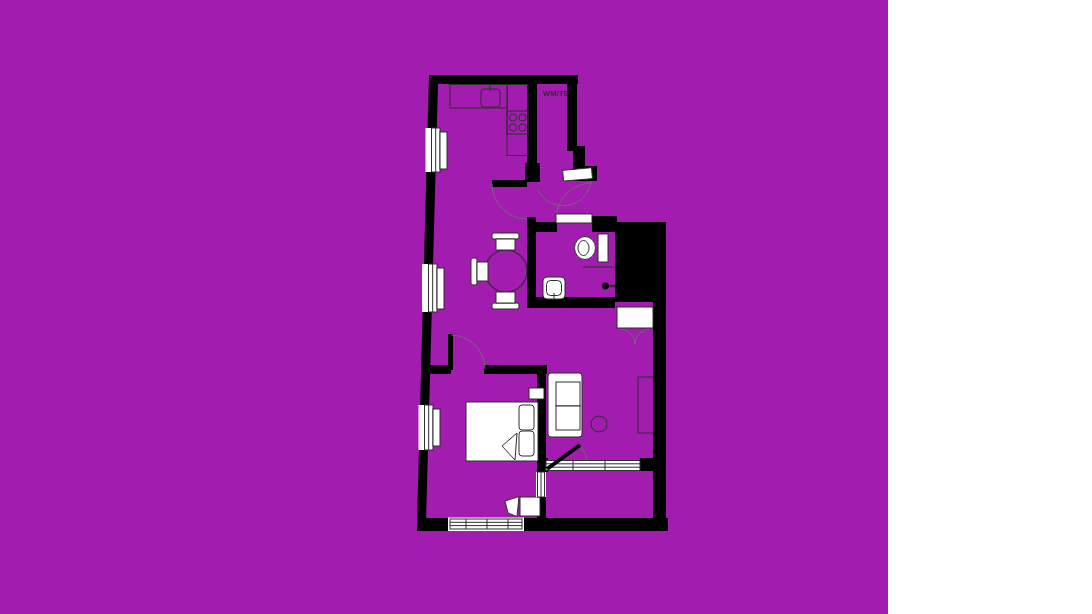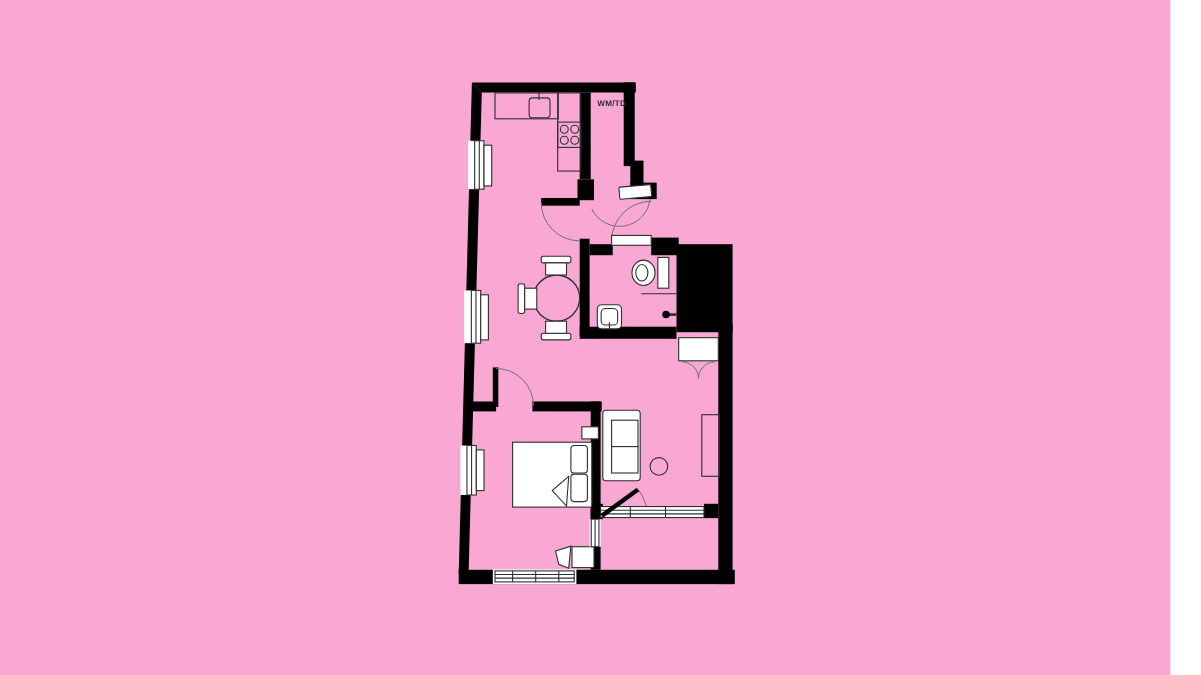--- a/index.html
+++ b/index.html
@@ -1,16 +1,16 @@
 <!DOCTYPE html>
 <html><head>
 <meta charset="utf-8">
 <style>
   html,body{margin:0;padding:0;background:#ffffff;}
-  .stage{position:relative;width:1064px;height:614px;background:#f9a8d4;overflow:hidden;
+  .stage{position:relative;width:888px;height:614px;background:#a21caf;overflow:hidden;
          font-family:"Liberation Sans",sans-serif;}
   svg{position:absolute;left:0;top:0;}
   .wm-label{font-family:"Liberation Sans",sans-serif;font-size:7.4px;font-weight:700;letter-spacing:.25px;}
 </style>
 </head>
 <body>
 
 <div class="stage">
 <svg width="1092" height="614" viewBox="0 0 1092 614">
 

